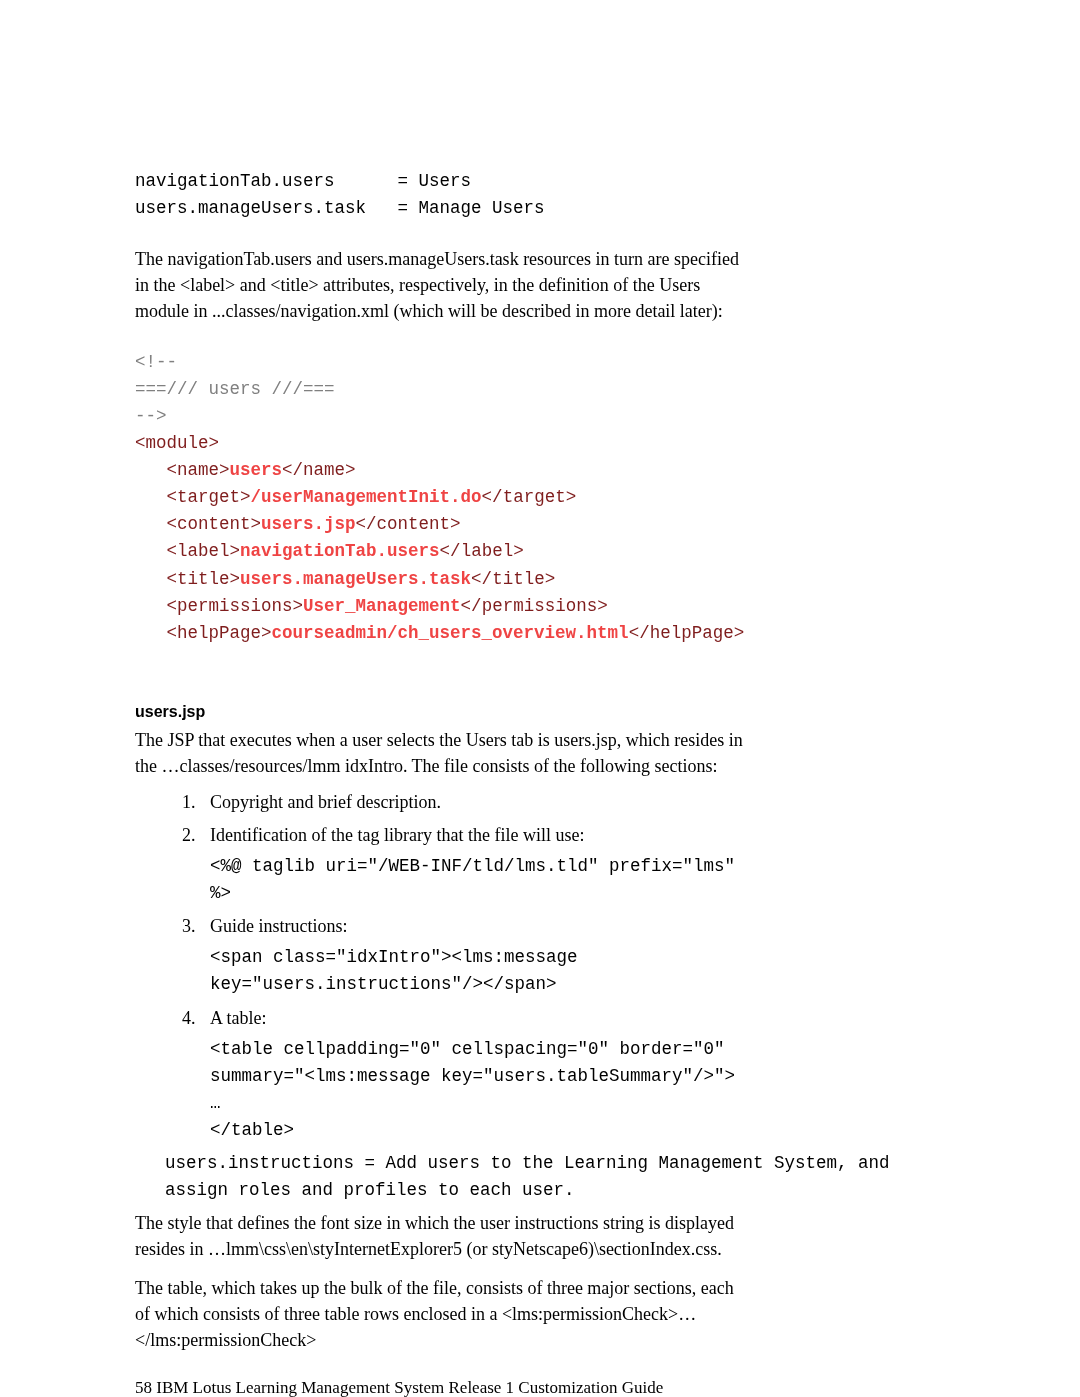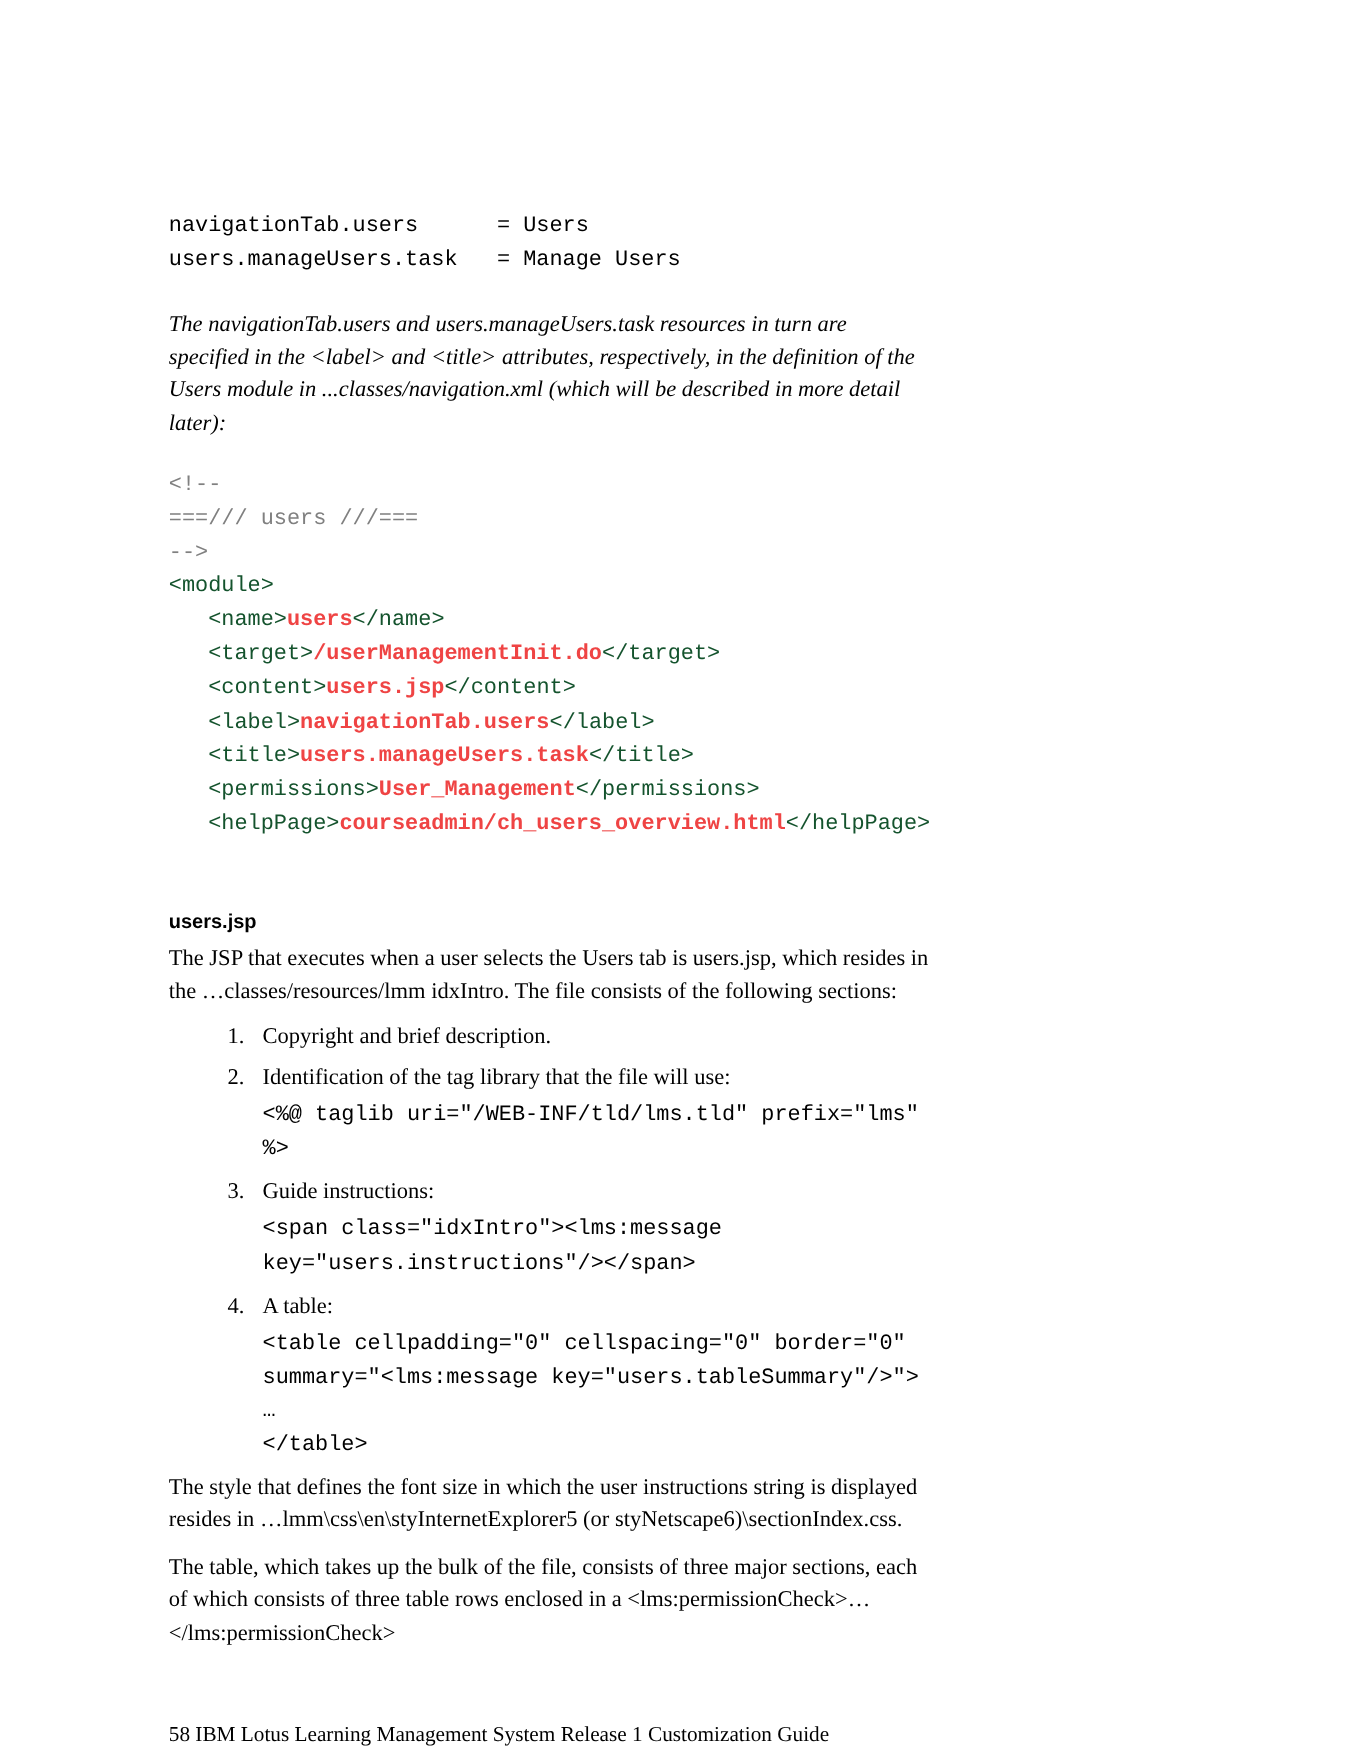--- a/index.html
+++ b/index.html
@@ -21,31 +21,31 @@
   .mono {
     font-family: "Courier New", Courier, monospace;
     font-size: 17.5px;
     line-height: 1.55;
     white-space: pre;
   }
   .prose {
     font-size: 18px;
     line-height: 1.45;
   }
-  .para { margin: 18px 0 0 0; font-style: italic; }
+  .para { margin: 18px 0 0 0; }
   .para0 { margin-top: 24px; }
   .heading {
     font-family: Arial, Helvetica, sans-serif;
     font-weight: bold;
     font-size: 16px;
     margin-top: 56px;
     margin-bottom: 6px;
   }
   .xml-gray { color: #808080; }
-  .xml-tag  { color: #14532d; }
+  .xml-tag  { color: #7f1d1d; }
   .xml-txt  { color: #ef4444; font-weight: bold; }
   ol.steps {
     margin: 10px 0 0 0;
     padding-left: 65px;
     font-size: 18px;
     line-height: 1.5;
   }
   ol.steps > li {
     margin-bottom: 6px;
     padding-left: 10px;
@@ -113,20 +113,22 @@
     <li>
       <span>A table:</span>
       <div class="code-inset">&lt;table cellpadding="0" cellspacing="0" border="0"
 summary="&lt;lms:message key="users.tableSummary"/&gt;"&gt;
 …
 &lt;/table&gt;</div>
     </li>
   </ol>
 
 
+  <div class="code-inset-block">users.instructions = Add users to the Learning Management System, and
+assign roles and profiles to each user.</div>
 
   <p class="prose" style="margin:6px 0 0 0">The style that defines the font size in which the user instructions string is displayed resides in …lmm\css\en\styInternetExplorer5 (or styNetscape6)\sectionIndex.css.</p>
 
   <p class="prose" style="margin:12px 0 0 0">The table, which takes up the bulk of the file, consists of three major sections, each of which consists of three table rows enclosed in a &lt;lms:permissionCheck&gt;…&lt;/lms:permissionCheck&gt;</p>
 
   <div class="footer">
     <span>58</span>
     <span> </span>
     <span>IBM Lotus Learning Management System Release 1 Customization Guide</span>
   </div>

